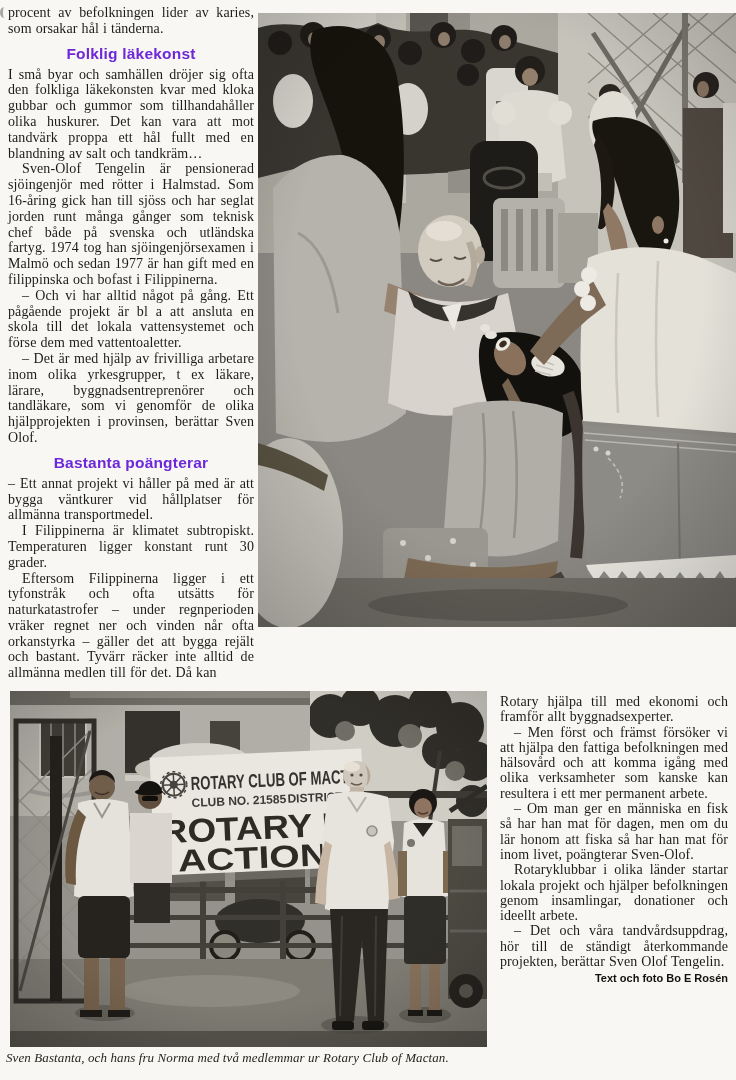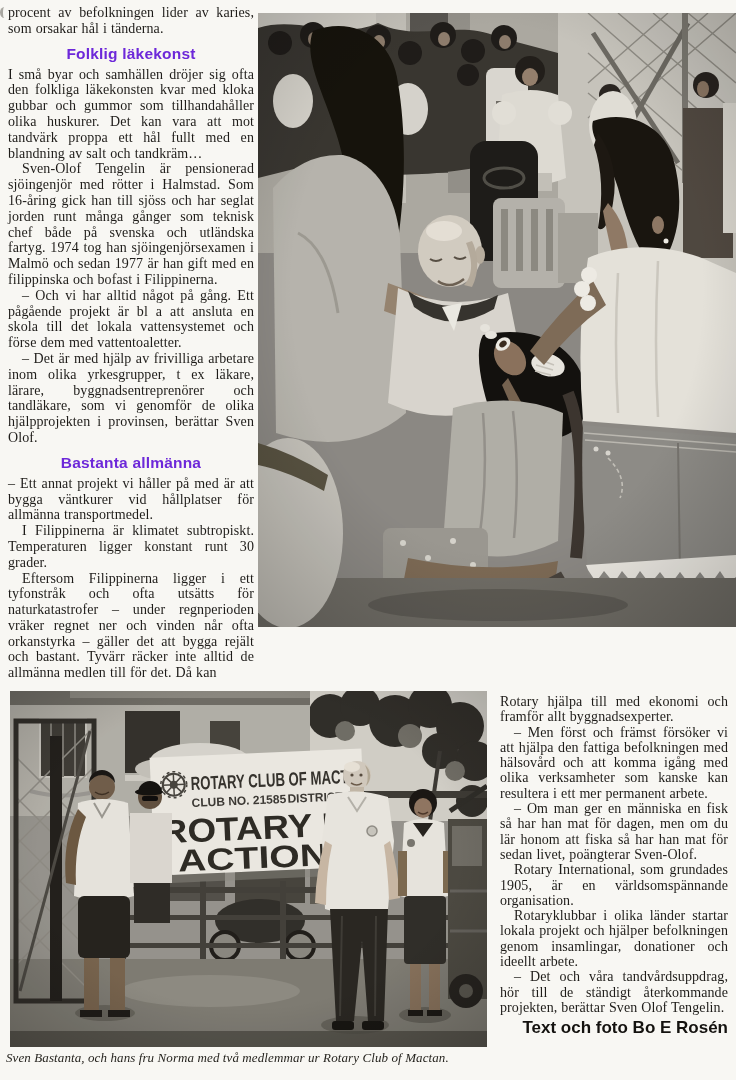--- a/index.html
+++ b/index.html
@@ -16,38 +16,38 @@
   .ind{text-indent:14px;}
   .heading{font-family:"Liberation Sans",sans-serif;font-weight:700;font-size:15.5px;
         text-align:center;margin:8px 0 4px;letter-spacing:.2px;color:#6d28d9;}
   .photo{position:absolute;margin:0;padding:0;background:#8b8883;}
   .top-photo{left:258px;top:13px;width:478px;height:614px;}
   .bottom-photo{left:10px;top:691px;width:477px;height:356px;}
   .photo svg{display:block;width:100%;height:100%;filter:blur(.5px) contrast(.97);}
   .caption{position:absolute;font-style:italic;font-size:13px;color:#26241f;letter-spacing:.1px;}
   .caption-top{left:258px;top:633px;width:478px;}
   .caption-bottom{left:6px;top:1050px;width:482px;}
-  .signature{font-family:"Liberation Sans",sans-serif;font-weight:700;font-size:17px;
+  .signature{font-family:"Liberation Sans",sans-serif;font-weight:700;font-size:11px;
         text-align:right;margin-top:3px;color:#14120f;}
   svg text{font-family:"Liberation Sans",sans-serif;font-weight:700;}
 </style>
 </head>
 <body>
 
 <div class="page">
   <div class="artifact"></div>
 
   <div class="col left-col">
     <p class="body">procent av befolkningen lider av karies, som orsakar hål i tänderna.</p>
     <h3 class="heading">Folklig läkekonst</h3>
     <p class="body">I små byar och samhällen dröjer sig ofta den folkliga läkekonsten kvar med kloka gubbar och gummor som tillhandahåller olika huskurer. Det kan vara att mot tandvärk proppa ett hål fullt med en blandning av salt och tandkräm…</p>
     <p class="body ind">Sven-Olof Tengelin är pensionerad sjöingenjör med rötter i Halmstad. Som 16-åring gick han till sjöss och har seglat jorden runt många gånger som teknisk chef både på svenska och utländska fartyg. 1974 tog han sjöingenjörsexamen i Malmö och sedan 1977 är han gift med en filippinska och bofast i Filippinerna.</p>
     <p class="body ind">– Och vi har alltid något på gång. Ett pågående projekt är bl a att ansluta en skola till det lokala vattensystemet och förse dem med vattentoaletter.</p>
     <p class="body ind">– Det är med hjälp av frivilliga arbetare inom olika yrkesgrupper, t ex läkare, lärare, byggnadsentreprenörer och tandläkare, som vi genomför de olika hjälpprojekten i provinsen, berättar Sven Olof.</p>
-    <h3 class="heading">Bastanta allmänna</h3>
+    <h3 class="heading">Bastanta poängterar</h3>
     <p class="body">– Ett annat projekt vi håller på med är att bygga väntkurer vid hållplatser för allmänna transportmedel.</p>
     <p class="body ind">I Filippinerna är klimatet subtropiskt. Temperaturen ligger konstant runt 30 grader.</p>
     <p class="body ind">Eftersom Filippinerna ligger i ett tyfonstråk och ofta utsätts för naturkatastrofer – under regnperioden vräker regnet ner och vinden når ofta orkanstyrka – gäller det att bygga rejält och bastant. Tyvärr räcker inte alltid de allmänna medlen till för det. Då kan</p>
   </div>
 
   <figure class="photo top-photo">
     <svg viewBox="0 0 478 614" preserveAspectRatio="none">
       <defs>
         <radialGradient id="vg1" cx="50%" cy="45%" r="78%">
           <stop offset="55%" stop-color="#000" stop-opacity="0"></stop>
@@ -377,19 +377,18 @@
         <line x1="440" y1="120" x2="477" y2="95" stroke="#2c2a25" stroke-width="5"></line>
       </g>
       <rect x="0" y="0" width="477" height="356" fill="url(#vg2)"></rect>
     </svg>
   </figure>
   <div class="caption caption-bottom">Sven Bastanta, och hans fru Norma med två medlemmar ur Rotary Club of Mactan.</div>
 
   <div class="col right-col">
     <p class="body">Rotary hjälpa till med ekonomi och framför allt byggnadsexperter.</p>
     <p class="body ind">– Men först och främst försöker vi att hjälpa den fattiga befolkningen med hälsovård och att komma igång med olika verksamheter som kanske kan resultera i ett mer permanent arbete.</p>
-    <p class="body ind">– Om man ger en människa en fisk så har han mat för dagen, men om du lär honom att fiska så har han mat för sedan livet, poängterar Sven-Olof.</p>
-    <p class="body ind">Rotary International, som grundades 1905, är en världsomspännande organisation.</p>
+    <p class="body ind">– Om man ger en människa en fisk så har han mat för dagen, men om du lär honom att fiska så har han mat för inom livet, poängterar Sven-Olof.</p>
     <p class="body ind">Rotaryklubbar i olika länder startar lokala projekt och hjälper befolkningen genom insamlingar, donationer och ideellt arbete.</p>
     <p class="body ind">– Det och våra tandvårdsuppdrag, hör till de ständigt återkommande projekten, berättar Sven Olof Tengelin.</p>
     <div class="signature">Text och foto Bo E Rosén</div>
   </div>
 </div>
 
 </body></html>

